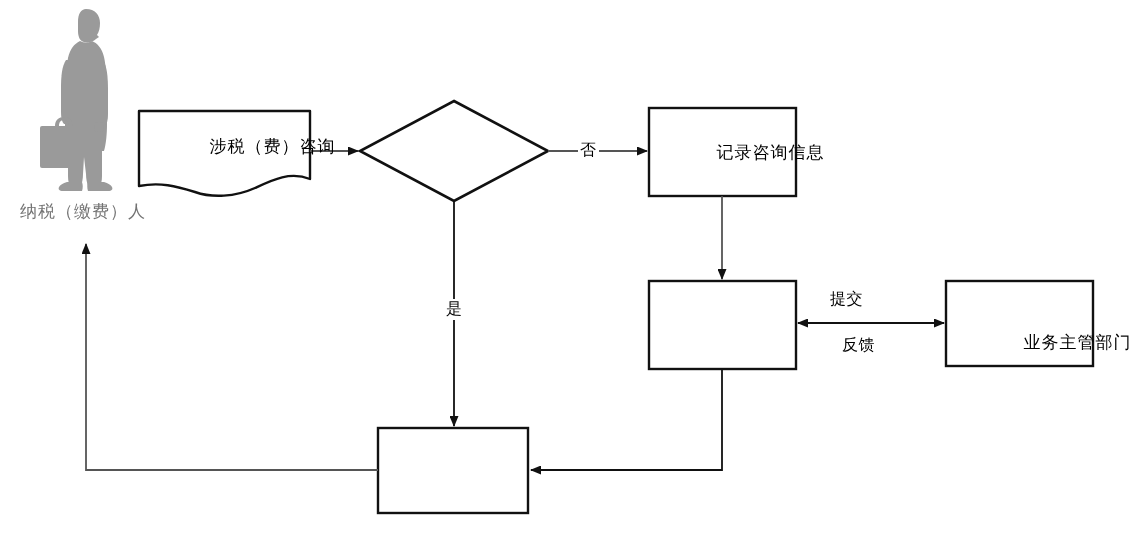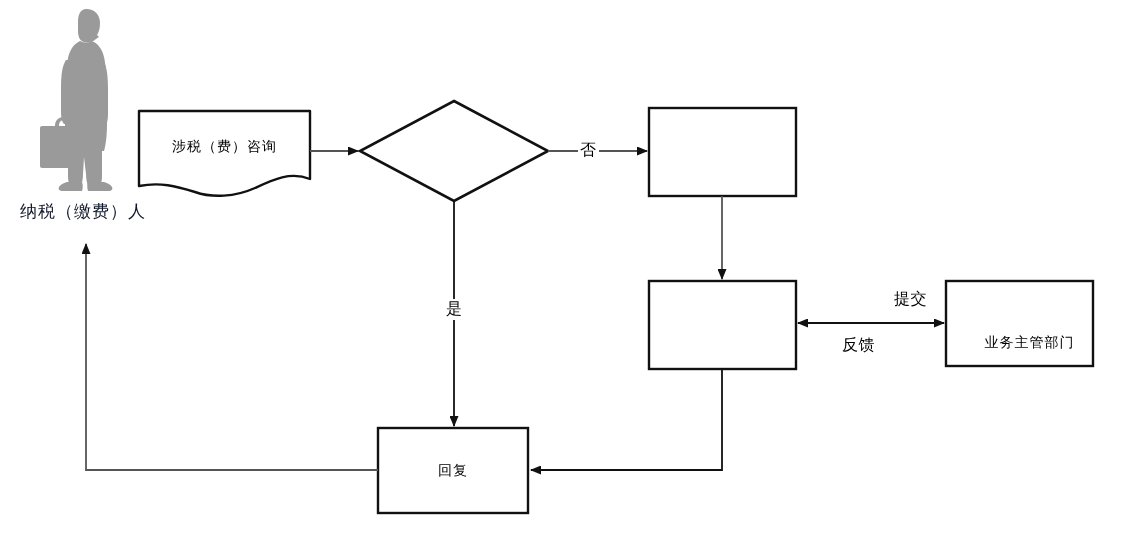--- a/index.html
+++ b/index.html
@@ -23,40 +23,41 @@
     top: 0;
     width: 1132px;
     height: 543px;
   }
   .node-label {
     position: absolute;
     display: flex;
     align-items: center;
     justify-content: center;
     text-align: left;
-    font-size: 14px;
+    font-size: 17px;
     color: #000000;
     letter-spacing: 1px;
     line-height: 1.2;
     white-space: nowrap;
     pointer-events: none;
+    padding-left: 48px;
   }
   .edge-label {
     position: absolute;
     font-size: 16px;
     color: #000000;
     letter-spacing: 0.5px;
     white-space: nowrap;
     background: #ffffff;
     padding: 0 2px;
   }
   .actor-label {
     position: absolute;
     font-size: 17px;
-    color: #0f172a;
+    color: #737373;
     letter-spacing: 1px;
     white-space: nowrap;
   }
 </style>
 </head>
 <body>
 
 <div id="canvas">
 
   <svg id="flow-svg" viewBox="0 0 1132 543">
@@ -151,27 +152,27 @@
     <path d="M722,369 L722,470 L531,470" fill="none" stroke="#111111" stroke-width="1.8" marker-end="url(#arrow-black)"></path>
 
     <path d="M378,470 L86,470 L86,244" fill="none" stroke="#555555" stroke-width="1.8" marker-end="url(#arrow-black)"></path>
   </svg>
 
   <div class="actor-label" style="left:20px; top:200px;">纳税（缴费）人</div>
 
   <div class="node-label" style="left:139px; top:118px; width:171px; height:56px;">涉税（费）咨询</div>
 
 
+  <div class="node-label" style="left:649px; top:108px; width:147px; height:88px;">记录咨询信息</div>
 
 
   <div class="node-label" style="left:956px; top:281px; width:147px; height:90px;margin-top:16px;">业务主管部门</div>
 
-  <div class="node-label" style="left:378px; top:428px; width:150px; height:85px;">回复</div>
 
   <div class="edge-label" style="left:578px; top:140px;">否</div>
 
   <div class="edge-label" style="left:444px; top:299px;">是</div>
 
-  <div class="edge-label" style="left:892px; top:289px;">提交</div>
+  <div class="edge-label" style="left:828px; top:289px;">提交</div>
 
   <div class="edge-label" style="left:840px; top:335px;text-align:right;">反馈</div>
 
 </div>
 
 </body></html>

